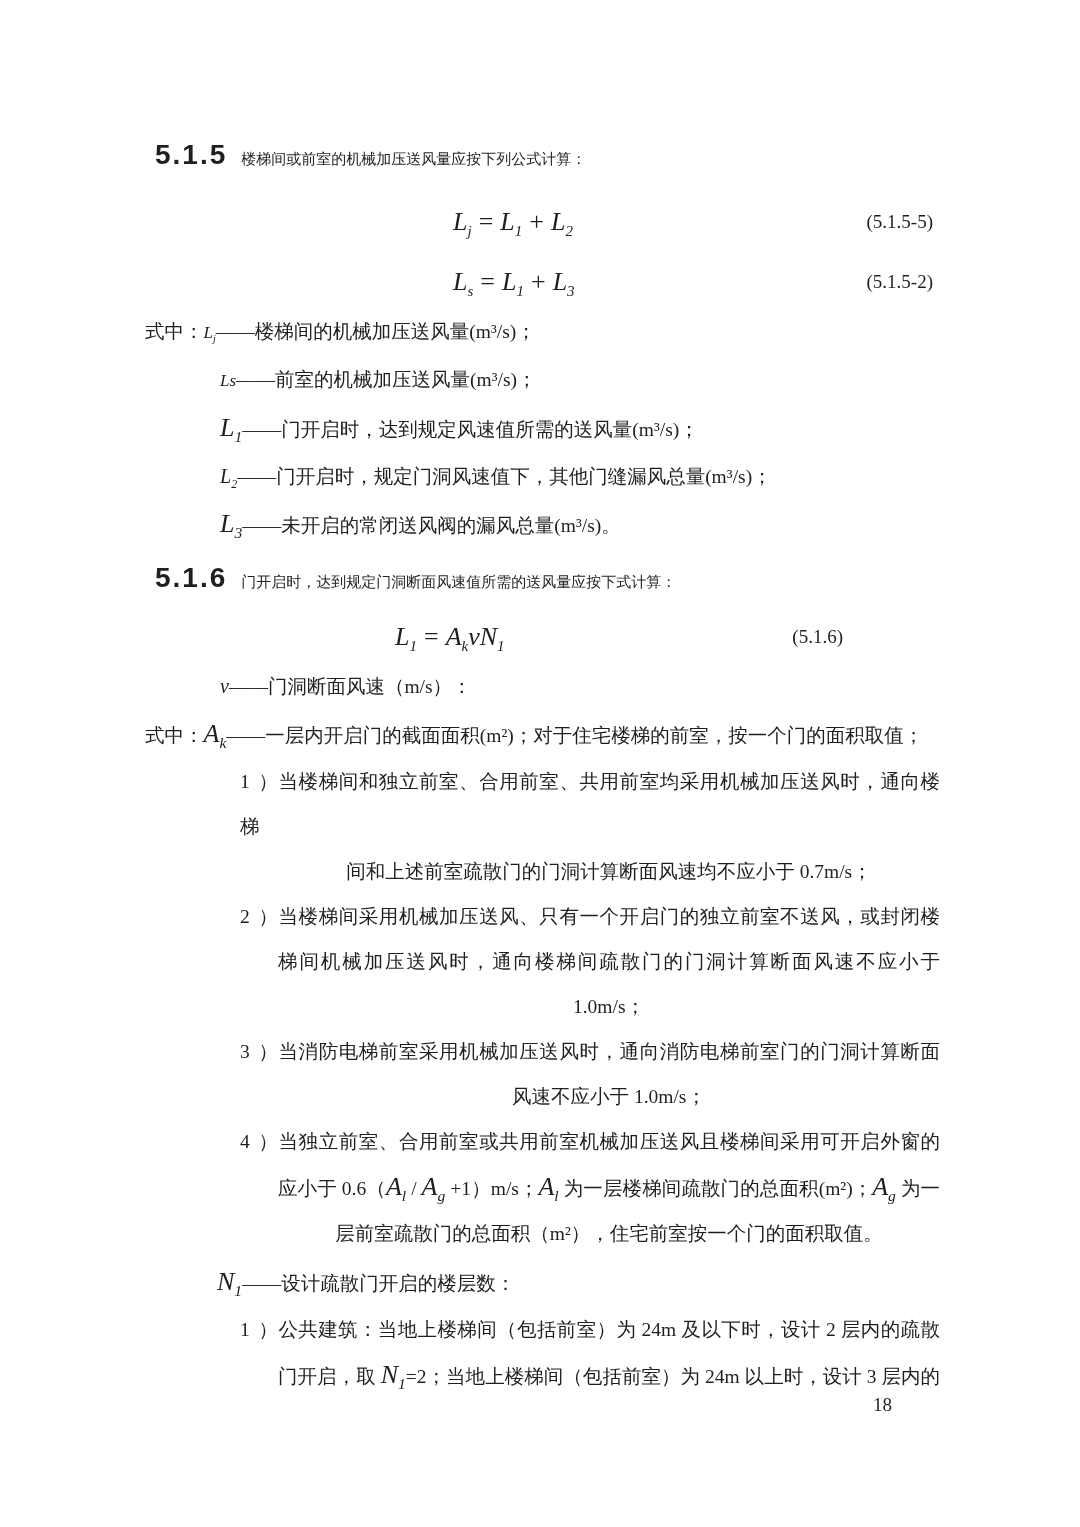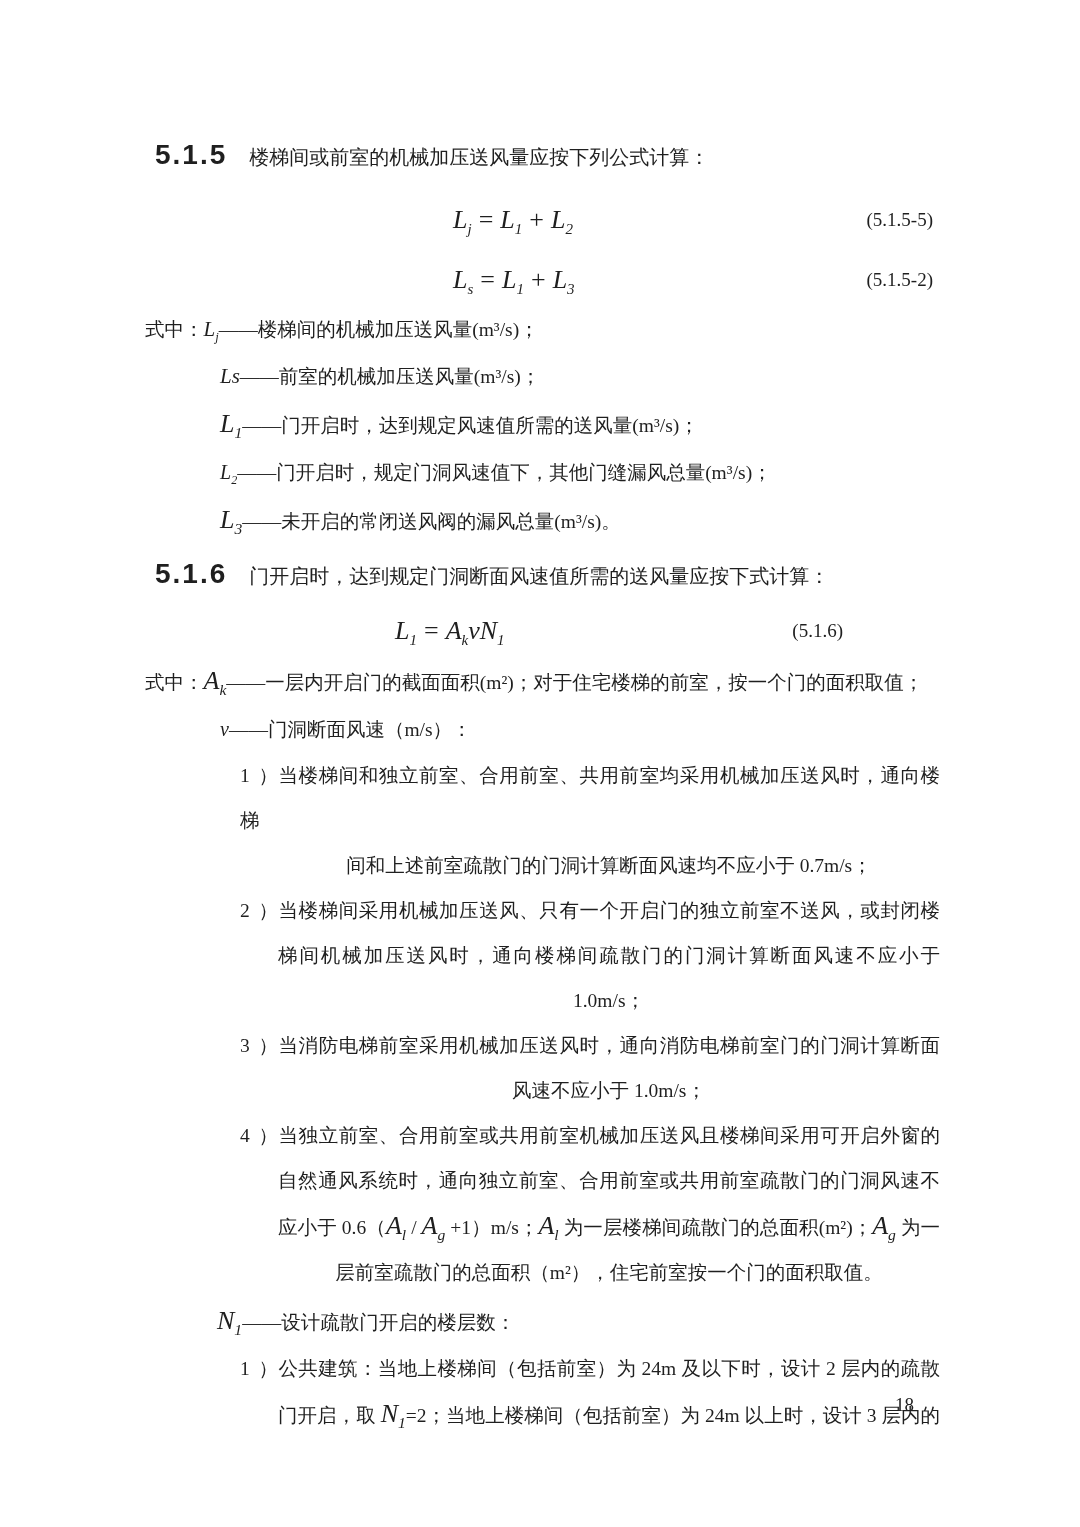--- a/index.html
+++ b/index.html
@@ -17,50 +17,50 @@
   }
   .line { line-height:45px; min-height:45px; }
   .j { text-align:justify; text-align-last:justify; }
 
   
   .heading { line-height:45px; padding-left:10px; }
   .hnum {
     font-family:"Liberation Sans","DejaVu Sans",sans-serif;
     font-weight:bold; font-size:28px; letter-spacing:2px; margin-right:14px;
   }
-  .htext { font-size:20px;margin-left:8px; }
+  .htext { font-size:15px; }
 
   
   .formula-row { position:relative; height:52px; line-height:52px; }
   .formula { position:absolute; top:0; font-size:26px; font-style:italic; white-space:nowrap; }
   .formula sub { font-size:15px; font-style:italic; line-height:0; }
   .formula .op { font-style:normal; margin:0 7px; }
   .f-515 { left:308px; }
   .f-516 { left:250px; }
   .eq-label { position:absolute; top:0; font-size:19px; font-style:normal; }
   .eq-right-1 { right:7px; }
   .eq-right-2 { right:97px; }
 
   
   .defs .line { line-height:47px; min-height:47px; }
   .def-indent { padding-left:75px; }
   .n1-indent { padding-left:72px; }
   .var { font-style:italic; white-space:nowrap; }
   .var sub { font-size:0.6em; line-height:0; font-style:italic; }
-  .v-sm { font-size:21px; }
+  .v-sm { font-size:17px; }
   .v-md { font-size:20px; }
   .v-lg { font-size:26px; }
   .dtext { font-size:19.5px; }
 
   
   .item-first { padding-left:95px; }
   .item-cont { padding-left:133px;text-align:center; }
   .marker { display:inline-block; width:38px; }
 
-  .pagenum { position:absolute; left:895px; top:1394px; font-size:19px; }
+  .pagenum { position:absolute; left:873px; top:1394px; font-size:19px; }
 </style>
 </head>
 <body>
 
 <div class="content">
 
   <div class="heading">
     <span class="hnum">5.1.5</span><span class="htext">楼梯间或前室的机械加压送风量应按下列公式计算：</span>
   </div>
 
@@ -95,41 +95,40 @@
   <div class="heading" style="margin-top:6px;">
     <span class="hnum">5.1.6</span><span class="htext">门开启时，达到规定门洞断面风速值所需的送风量应按下式计算：</span>
   </div>
 
   <div class="formula-row" style="margin-top:6px;">
     <span class="formula f-516"><span>L</span><sub>1</sub><span class="op">=</span><span>A</span><sub>k</sub><span>v</span><span>N</span><sub>1</sub></span>
     <span class="eq-label eq-right-2">(5.1.6)</span>
   </div>
 
   <div class="defs">
+    <div class="line def-indent">
+      <span class="var v-md"><span>v</span><sub></sub></span><span class="dtext">——门洞断面风速（m/s）：</span>
+    </div>
     <div class="line">
       <span>式中：</span><span class="var v-lg"><span>A</span><sub>k</sub></span><span class="dtext">——一层内开启门的截面面积(m²)；对于住宅楼梯的前室，按一个门的面积取值；</span>
-    </div>
-    <div class="line def-indent">
-      <span class="var v-md"><span>v</span><sub></sub></span><span class="dtext">——门洞断面风速（m/s）：</span>
     </div>
   </div>
 
   <div>
     <div class="line j item-first"><span class="marker">1）</span><span>当楼梯间和独立前室、合用前室、共用前室均采用机械加压送风时，通向楼梯</span></div>
     <div class="line item-cont"><span>间和上述前室疏散门的门洞计算断面风速均不应小于 0.7m/s；</span></div>
 
     <div class="line j item-first"><span class="marker">2）</span><span>当楼梯间采用机械加压送风、只有一个开启门的独立前室不送风，或封闭楼</span></div>
     <div class="line j item-cont"><span>梯间机械加压送风时，通向楼梯间疏散门的门洞计算断面风速不应小于</span></div>
     <div class="line item-cont"><span>1.0m/s；</span></div>
 
     <div class="line j item-first"><span class="marker">3）</span><span>当消防电梯前室采用机械加压送风时，通向消防电梯前室门的门洞计算断面</span></div>
     <div class="line item-cont"><span>风速不应小于 1.0m/s；</span></div>
 
     <div class="line j item-first"><span class="marker">4）</span><span>当独立前室、合用前室或共用前室机械加压送风且楼梯间采用可开启外窗的</span></div>
-    <div class="line j item-cont"><span>自然通风系统时，通向独立前室、合用前室或共用前室疏散门的门洞风速不</span></div>
     <div class="line j item-cont">
       <span>应小于 0.6（</span><span class="var v-lg"><span>A</span><sub>l</sub></span><span> / </span><span class="var v-lg"><span>A</span><sub>g</sub></span><span> +1）m/s；</span><span class="var v-lg"><span>A</span><sub>l</sub></span><span> 为一层楼梯间疏散门的总面积(m²)；</span><span class="var v-lg"><span>A</span><sub>g</sub></span><span> 为一</span>
     </div>
     <div class="line item-cont"><span>层前室疏散门的总面积（m²），住宅前室按一个门的面积取值。</span></div>
   </div>
 
   <div class="defs" style="margin-top:2px;">
     <div class="line n1-indent">
       <span class="var v-lg"><span>N</span><sub>1</sub></span><span class="dtext">——设计疏散门开启的楼层数：</span>
     </div>

